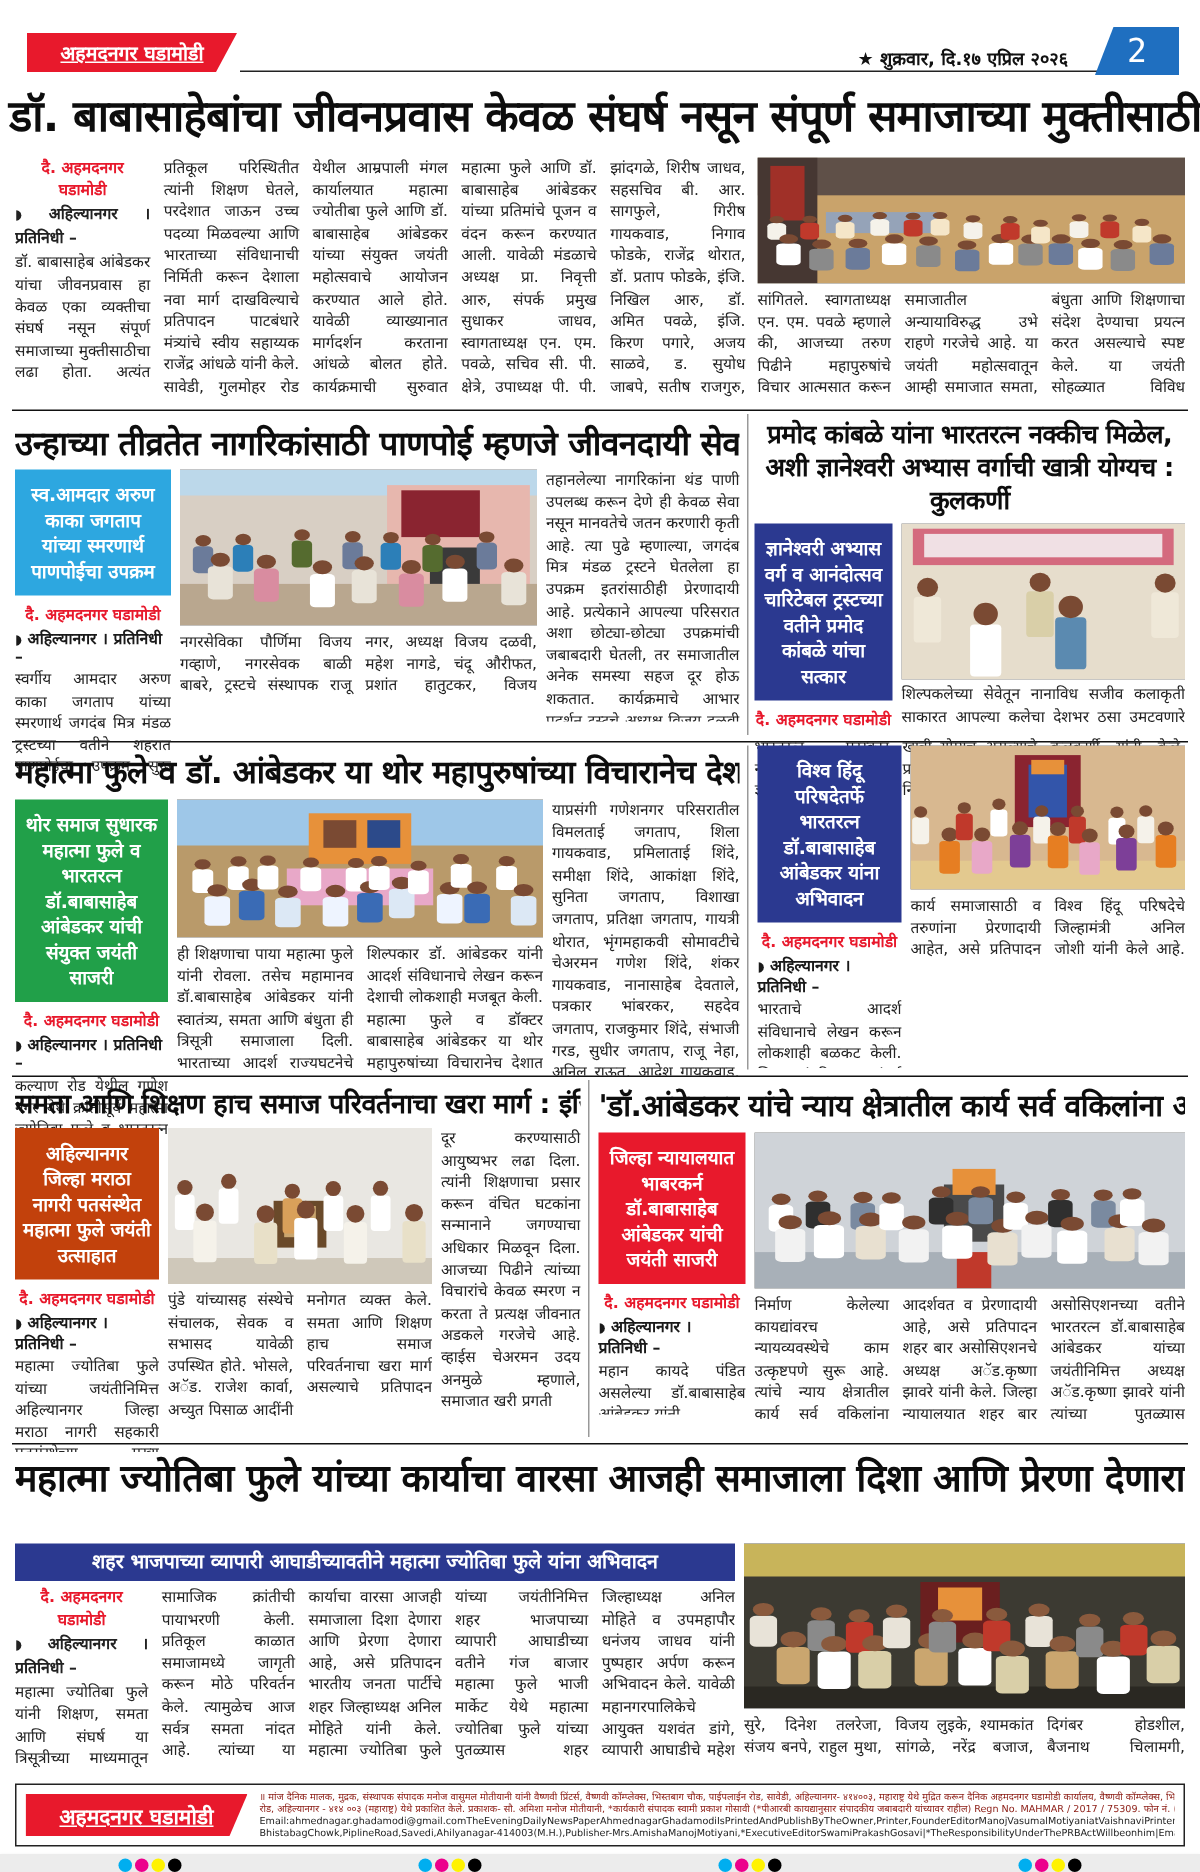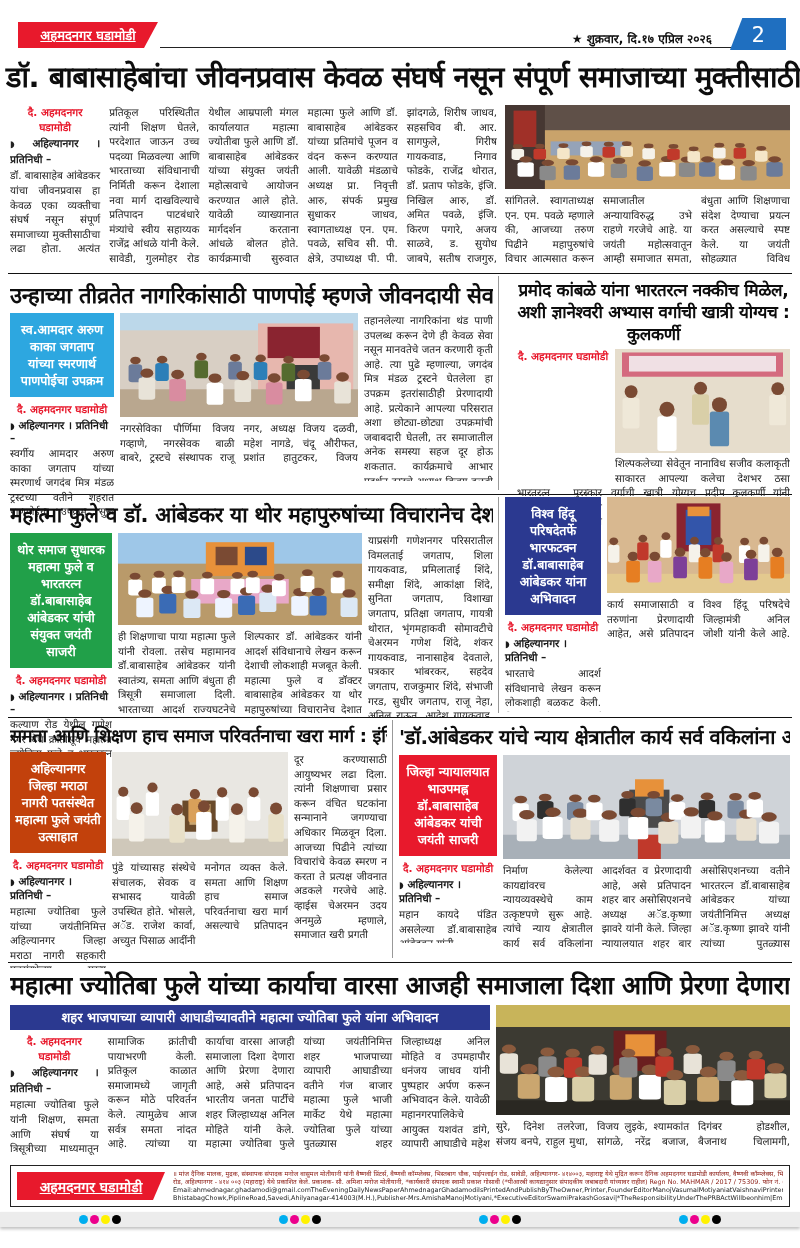--- a/index.html
+++ b/index.html
@@ -193,24 +193,25 @@
                 <rect x="90.0" y="39.4" width="7.0" height="12.8" rx="1.5" fill="#e8e3d8"></rect>
                 <circle cx="93.5" cy="36.9" r="2.7" fill="#7a4a33"></circle>
               </svg></div>
           <div class="cols2 bodytxt" style="height:58px;margin-top:4px;">नगरसेविका पौर्णिमा विजय गव्हाणे, नगरसेवक बाळी बाबरे, ट्रस्टचे संस्थापक राजू नगर, अध्यक्ष विजय दळवी, महेश नागडे, चंदू औरीफत, प्रशांत हातुटकर, विजय गायकवाड, संदीप शिंदे, अंबादास इंगळे आदी मान्यवर उपस्थित होते. पौर्णिमा गव्हाणे म्हणाल्या की, सध्या उन्हाची तीव्रता मोठ्या प्रमाणात वाढली असून, अनेक नागरिकांना दिवसभरात पिण्याच्या पाण्याची मोठी अडचण भासत आहे. अशा परिस्थितीत सामाजिक भावनेतून राबवण्यात येणारे पाणपोईसारखे उपक्रम अत्यंत गरजेचे आहेत.</div>
         </div>
         <div style="flex:1;">
           <div class="bodytxt" style="height:168px;">तहानलेल्या नागरिकांना थंड पाणी उपलब्ध करून देणे ही केवळ सेवा नसून मानवतेचे जतन करणारी कृती आहे. त्या पुढे म्हणाल्या, जगदंब मित्र मंडळ ट्रस्टने घेतलेला हा उपक्रम इतरांसाठीही प्रेरणादायी आहे. प्रत्येकाने आपल्या परिसरात अशा छोट्या-छोट्या उपक्रमांची जबाबदारी घेतली, तर समाजातील अनेक समस्या सहज दूर होऊ शकतात. कार्यक्रमाचे आभार प्रदर्शन ट्रस्टचे अध्यक्ष विजय दळवी यांनी मानले. त्यांनी सर्व मान्यवरांचे व उपस्थित नागरिकांचे आभार व्यक्त केले.</div>
         </div>
       </div>
     </div>
-    <div class="vsep" style="width:292px;padding-left:18px;">
+    <div class="vsep" style="width:292px;padding-left:4px;">
       <div class="h2" style="font-size:17px;line-height:22px;padding:3px 0 4px;">प्रमोद कांबळे यांना भारतरत्न नक्कीच मिळेल, अशी ज्ञानेश्वरी अभ्यास वर्गाची खात्री योग्यच : कुलकर्णी</div>
       <div style="display:flex;gap:6px;">
         <div style="width:92px;">
+          <div class="infobox bx-blue">ज्ञानेश्वरी अभ्यास वर्ग व आनंदोत्सव चारिटेबल ट्रस्टच्या वतीने प्रमोद कांबळे यांचा सत्कार</div>
           <div class="dl">दै. अहमदनगर घडामोडी</div>
         </div>
         <div style="flex:1;">
           <div class="photo" style="height:104px;"><svg viewBox="0 0 100 60" width="100%" height="100%" preserveAspectRatio="none">
                 <rect x="0" y="0" width="100" height="60" fill="#e6ddcc"></rect>
                 <rect x="4" y="2" width="92" height="14" fill="#d46a7e"></rect>
                 <rect x="8" y="4" width="84" height="9" fill="#f0e0e4"></rect>
                 <rect x="4.3" y="28.2" width="9.7" height="17.6" rx="1.5" fill="#efe8d8"></rect>
                 <circle cx="9.2" cy="24.6" r="3.7" fill="#7a4a33"></circle>
                 <rect x="24.2" y="38.8" width="11.0" height="20.0" rx="1.5" fill="#ffffff"></rect>
@@ -289,21 +290,21 @@
           <div class="cols2 bodytxt" style="height:88px;margin-top:4px;">ही शिक्षणाचा पाया महात्मा फुले यांनी रोवला. तसेच महामानव डॉ.बाबासाहेब आंबेडकर यांनी स्वातंत्र्य, समता आणि बंधुता ही त्रिसूत्री समाजाला दिली. भारताच्या आदर्श राज्यघटनेचे शिल्पकार डॉ. आंबेडकर यांनी आदर्श संविधानाचे लेखन करून देशाची लोकशाही मजबूत केली. महात्मा फुले व डॉक्टर बाबासाहेब आंबेडकर या थोर महापुरुषांच्या विचारानेच देशात समतेची क्रांती निर्माण झाली आहे, असे प्रतिपादन भृंग महर्षी सोमाबटीचे चेअरमन गणेश शिंदे यांनी केले आहे.</div>
         </div>
         <div style="flex:1;">
           <div class="bodytxt" style="height:184px;">याप्रसंगी गणेशनगर परिसरातील विमलताई जगताप, शिला गायकवाड, प्रमिलाताई शिंदे, समीक्षा शिंदे, आकांक्षा शिंदे, सुनिता जगताप, विशाखा जगताप, प्रतिक्षा जगताप, गायत्री थोरात, भृंगमहाकवी सोमावटीचे चेअरमन गणेश शिंदे, शंकर गायकवाड, नानासाहेब देवताले, पत्रकार भांबरकर, सहदेव जगताप, राजकुमार शिंदे, संभाजी गरड, सुधीर जगताप, राजू नेहा, अनिल राऊत, आदेश गायकवाड, प्रतिक जगताप, कमलेश गाडुल, अमित खारो, अथर्व भांबरकर, योगीराज भांबरकर आदीसह गणेशनगर परिसरातील नागरिक उपस्थित होते.</div>
         </div>
       </div>
     </div>
     <div class="vsep" style="width:292px;padding-left:6px;">
       <div style="display:flex;gap:6px;">
         <div style="width:96px;">
-          <div class="infobox bx-navy">विश्व हिंदू परिषदेतर्फे भारफटक्न डॉ.बाबासाहेब आंबेडकर यांना अभिवादन</div>
+          <div class="infobox bx-navy">विश्व हिंदू परिषदेतर्फे भारतरत्न डॉ.बाबासाहेब आंबेडकर यांना अभिवादन</div>
           <div class="dl">दै. अहमदनगर घडामोडी</div>
           <div class="by"><span class="bullet">◗</span> <span>अहिल्यानगर । प्रतिनिधी –</span></div>
           <div class="bodytxt" style="height:46px;">भारताचे आदर्श संविधानाचे लेखन करून लोकशाही बळकट केली. शिका, संघटित व्हा, संघर्ष करा हा मंत्र दिला. महामानव डॉ.बाबासाहेब आंबेडकर यांचे</div>
         </div>
         <div style="flex:1;">
           <div class="photo" style="height:96px;"><svg viewBox="0 0 100 60" width="100%" height="100%" preserveAspectRatio="none">
                 <rect x="0" y="0" width="100" height="60" fill="#d8b890"></rect>
                 <rect x="38" y="4" width="24" height="30" fill="#8a2430"></rect>
                 <rect x="43" y="8" width="14" height="22" fill="#3355aa"></rect>
                 <rect x="44" y="6" width="12" height="6" fill="#e7913a"></rect>
@@ -386,21 +387,21 @@
         </div>
         <div style="flex:1;">
           <div class="bodytxt" style="height:204px;">दूर करण्यासाठी आयुष्यभर लढा दिला. त्यांनी शिक्षणाचा प्रसार करून वंचित घटकांना सन्मानाने जगण्याचा अधिकार मिळवून दिला. आजच्या पिढीने त्यांच्या विचारांचे केवळ स्मरण न करता ते प्रत्यक्ष जीवनात अडकले गरजेचे आहे. व्हाईस चेअरमन उदय अनमुळे म्हणाले, समाजात खरी प्रगती</div>
         </div>
       </div>
     </div>
     <div class="vsep" style="width:398px;padding-left:6px;">
       <div class="h2" style="font-size:20px;white-space:nowrap;padding:3px 0 5px;">'डॉ.आंबेडकर यांचे न्याय क्षेत्रातील कार्य सर्व वकिलांना आदर्शवत'</div>
       <div style="display:flex;gap:6px;">
         <div style="width:98px;">
-          <div class="infobox bx-red">जिल्हा न्यायालयात भाउपमह्न डॉ.बाबासाहेब आंबेडकर यांची जयंती साजरी</div>
+          <div class="infobox bx-red">जिल्हा न्यायालयात भाबरकर्न डॉ.बाबासाहेब आंबेडकर यांची जयंती साजरी</div>
           <div class="dl">दै. अहमदनगर घडामोडी</div>
           <div class="by"><span class="bullet">◗</span> <span>अहिल्यानगर । प्रतिनिधी –</span></div>
           <div class="bodytxt" style="height:36px;">महान कायदे पंडित असलेल्या डॉ.बाबासाहेब आंबेडकर यांनी</div>
         </div>
         <div style="flex:1;">
           <div class="photo" style="height:104px;"><svg viewBox="0 0 100 60" width="100%" height="100%" preserveAspectRatio="none">
                 <rect x="0" y="0" width="100" height="60" fill="#cfd3d8"></rect>
                 <rect x="44" y="20" width="14" height="22" fill="#4a4a4a"></rect>
                 <rect x="46" y="14" width="10" height="10" fill="#e7913a"></rect>
                 <rect x="0" y="46" width="100" height="14" fill="#a8b0b8"></rect>
@@ -449,21 +450,21 @@
           <div class="cols3 bodytxt" style="height:92px;margin-top:4px;">निर्माण केलेल्या कायद्यांवरच न्यायव्यवस्थेचे काम उत्कृष्टपणे सुरू आहे. त्यांचे न्याय क्षेत्रातील कार्य सर्व वकिलांना आदर्शवत व प्रेरणादायी आहे, असे प्रतिपादन शहर बार असोसिएशनचे अध्यक्ष अॅड.कृष्णा झावरे यांनी केले. जिल्हा न्यायालयात शहर बार असोसिएशनच्या वतीने भारतरत्न डॉ.बाबासाहेब आंबेडकर यांच्या जयंतीनिमित्त अध्यक्ष अॅड.कृष्णा झावरे यांनी त्यांच्या पुतळ्यास पुष्पहार अर्पण करून अभिवादन केले. यावेळी सामुहिक धम्म वंदना म्हणण्यात आली. यावेळी वकील संघटनेचे उपाध्यक्ष भाऊसाहेब घुले, सहसचिव अमोल अकोलकर, खजिनदार वसिम खान, माजी अध्यक्ष अॅड. नरेश गुगळे व अॅड. शिवाजी फसाळे आदींसह पदाधिकारी, कार्यकारिणी सदस्य व वकील उपस्थित होते.</div>
         </div>
       </div>
     </div>
   </div>
 
   <div class="rule"></div>
 
   <div style="padding:0 10px;">
     <div class="h2" style="font-size:25px;white-space:nowrap;padding:4px 0 4px;">महात्मा ज्योतिबा फुले यांच्या कार्याचा वारसा आजही समाजाला दिशा आणि प्रेरणा देणारा : अनिल मोहिते</div>
-    <div style="display:flex;">
+    <div style="display:flex;margin-top:24px;">
       <div style="width:486px;padding-right:6px;">
         <div class="infobox bx-navy" style="padding:4px;font-size:13px;margin-bottom:4px;">शहर भाजपाच्या व्यापारी आघाडीच्यावतीने महात्मा ज्योतिबा फुले यांना अभिवादन</div>
         <div class="cols5 bodytxt" style="height:126px;">
           <div class="dl">दै. अहमदनगर घडामोडी</div>
           <div class="by"><span class="bullet">◗</span> <span>अहिल्यानगर । प्रतिनिधी –</span></div>
           <span>महात्मा ज्योतिबा फुले यांनी शिक्षण, समता आणि संघर्ष या त्रिसूत्रीच्या माध्यमातून सामाजिक क्रांतीची पायाभरणी केली. प्रतिकूल काळात समाजामध्ये जागृती करून मोठे परिवर्तन केले. त्यामुळेच आज सर्वत्र समता नांदत आहे. त्यांच्या या कार्याचा वारसा आजही समाजाला दिशा देणारा आणि प्रेरणा देणारा आहे, असे प्रतिपादन भारतीय जनता पार्टीचे शहर जिल्हाध्यक्ष अनिल मोहिते यांनी केले. महात्मा ज्योतिबा फुले यांच्या जयंतीनिमित्त शहर भाजपाच्या व्यापारी आघाडीच्या वतीने गंज बाजार महात्मा फुले भाजी मार्केट येथे महात्मा ज्योतिबा फुले यांच्या पुतळ्यास शहर जिल्हाध्यक्ष अनिल मोहिते व उपमहापौर धनंजय जाधव यांनी पुष्पहार अर्पण करून अभिवादन केले. यावेळी महानगरपालिकेचे आयुक्त यशवंत डांगे, व्यापारी आघाडीचे महेश गुगळे, अनिल सबलोक, निरज राठोड, प्रशांत बुन्हाडे, महेंद्र नांदुरकर, हेमंत पन्हा, रुपेश वर्मा, लक्ष्मीकांत तिवारी, देवेंद्र दुधाले, सुरेश तालयाग, हर्बल बोरा आदींसह पदाधिकारी, व्यापारी व नागरिक उपस्थित होते. प्रास्ताविकात व्यापारी आघाडीचे महेश गुगळे म्हणाले, गंज बाजारातील महात्मा फुले भाजी मार्केट हे शहरातील जुने व ऐतिहासिक मार्केट आहे. या वास्तूचे नूतनीकरण करून येथे अद्ययावत मार्केट उभारावे जेणेकरून येथील दुकानदारांना व नागरिकांना चांगल्या सुविधा मिळतील, अशी मागणी केली. यावेळी महापालिकेचे आयुक्त यशवंत डांगे यांनीही महात्मा फुले यांच्या पुतळ्यास अभिवादन करून गंज बाजार भाजी बाजार परिसरात अधिकाऱ्यांसमवेत फेरफटका मारला. नागरिकांच्या सूचना अधिकाऱ्यांना देऊन तात्काळ अंमलबजावणी केली. त्यामुळे गंज बाजारातील सर्व रस्ते मोकळे होऊन वाहतूक सुरळीत झाली. या कार्यक्रमास संजय कांगडा, प्रशांत डहाळे, महेंद्र नांदूरका, राहुल</span>
         </div>
       </div>
       <div style="width:294px;">
         <div class="photo" style="height:110px;"><svg viewBox="0 0 100 60" width="100%" height="100%" preserveAspectRatio="none">

